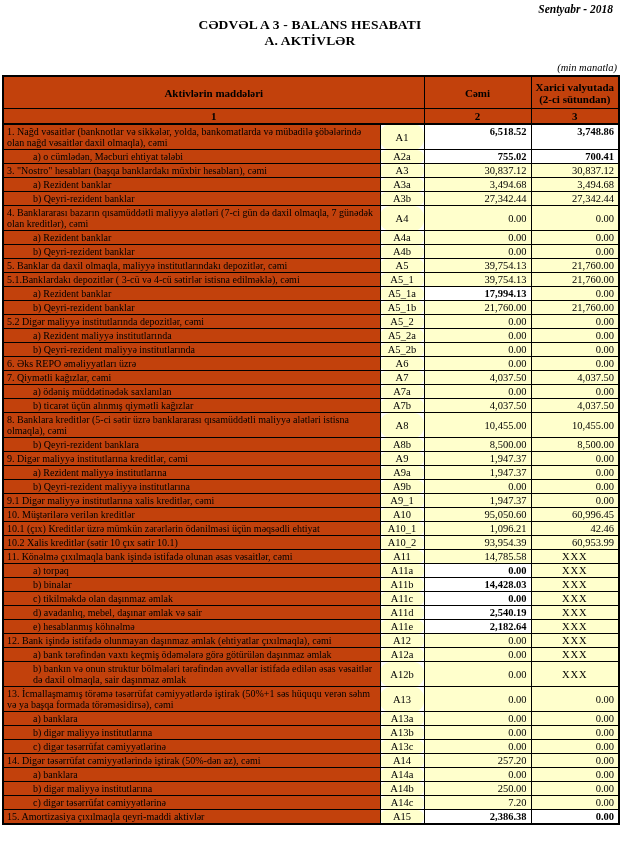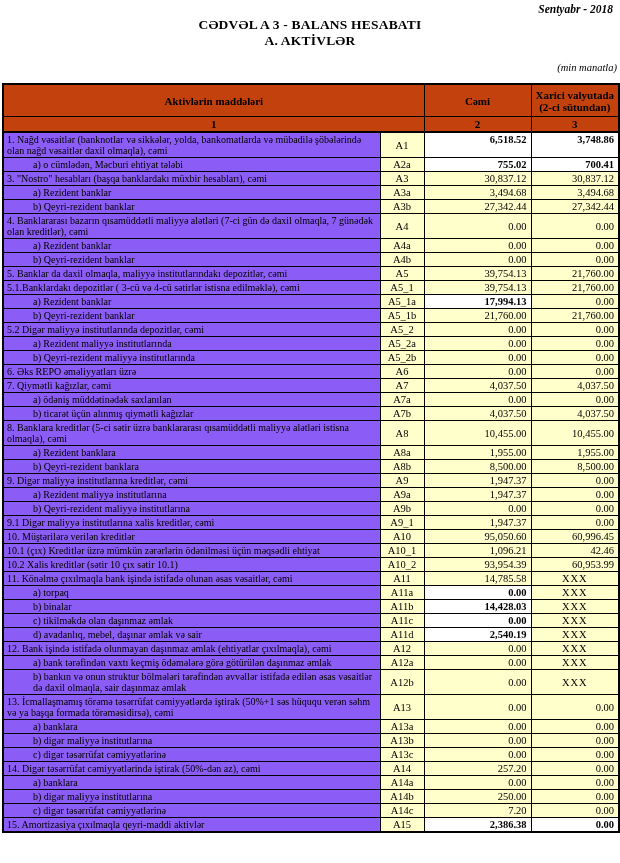--- a/index.html
+++ b/index.html
@@ -11,21 +11,21 @@
   .period{
     text-align:right;font-size:11.5px;font-weight:bold;font-style:italic;
     padding:3px 7px 0 0;height:14px;
   }
   .title-line{
     text-align:center;font-size:13.5px;font-weight:bold;line-height:16px;
     letter-spacing:.2px;
   }
   .units{
     text-align:right;font-size:10.5px;font-style:italic;
-    margin:13px 3px 9px 0;line-height:12px;
+    margin:13px 3px 1px 0;line-height:12px;
   }
   table.sheet{
     border-collapse:collapse;table-layout:fixed;
     width:616px;margin-left:2px;
     border:2px solid #000;
   }
   col.c-label{width:377px;}
   col.c-code{width:44px;}
   col.c-total{width:107px;}
   col.c-foreign{width:88px;}
@@ -33,23 +33,23 @@
     border:1px solid #000;vertical-align:middle;
     font-size:10px;line-height:11px;padding:1px 3px;
     overflow:hidden;
   }
   thead th{
     background:#c2410c;font-weight:bold;text-align:center;
     font-size:11px;line-height:12px;
   }
   tr.hdr-main th{height:29px;}
   tr.hdr-num th{height:12px;border-bottom:2px solid #000;font-size:11px;}
-  td.label{background:#8b5cf6;text-align:left;}
+  td.label{background:#c2410c;text-align:left;}
   td.label.indent{padding-left:29px;margin-top:17px;}
-  td.code{background:#FFFFCC;text-align:center;font-size:10.5px;}
+  td.code{background:#FFFFCC;text-align:center;font-size:10.5px;border-radius:11px;}
   td.val{text-align:right;font-size:10.5px;padding-right:4px;}
   td.val.center{text-align:center;padding-right:3px;letter-spacing:1px;}
   td.bg-y{background:#FFFFCC;}
   td.bg-w{background:#FFFFFF;font-weight:bold;}
   td.vtop{vertical-align:top;}
 </style>
 </head>
 <body>
 
 <div class="page">
@@ -192,26 +192,20 @@
           <td class="val bg-y">4,037.50</td>
           <td class="val bg-y">4,037.50</td>
         </tr>
         <tr>
           <td class="label">8. Banklara kreditlər (5-ci sətir üzrə banklararası qısamüddətli maliyyə alətləri istisna olmaqla), cəmi</td>
           <td class="code">A8</td>
           <td class="val bg-y">10,455.00</td>
           <td class="val bg-y">10,455.00</td>
         </tr>
         <tr>
-          <td class="label indent">a) Rezident banklara</td>
-          <td class="code">A8a</td>
-          <td class="val bg-y">1,955.00</td>
-          <td class="val bg-y">1,955.00</td>
-        </tr>
-        <tr>
           <td class="label indent">b) Qeyri-rezident banklara</td>
           <td class="code">A8b</td>
           <td class="val bg-y">8,500.00</td>
           <td class="val bg-y">8,500.00</td>
         </tr>
         <tr>
           <td class="label">9. Digər maliyyə institutlarına kreditlər, cəmi</td>
           <td class="code">A9</td>
           <td class="val bg-y">1,947.37</td>
           <td class="val bg-y">0.00</td>
@@ -273,20 +267,26 @@
         <tr>
           <td class="label indent">c) tikilməkdə olan daşınmaz əmlak</td>
           <td class="code">A11c</td>
           <td class="val bg-w">0.00</td>
           <td class="val bg-y center">XXX</td>
         </tr>
         <tr>
           <td class="label indent">d) avadanlıq, mebel, daşınar əmlak və sair</td>
           <td class="code">A11d</td>
           <td class="val bg-w">2,540.19</td>
+          <td class="val bg-y center">XXX</td>
+        </tr>
+        <tr>
+          <td class="label indent">e) hesablanmış köhnəlmə</td>
+          <td class="code">A11e</td>
+          <td class="val bg-w">2,182.64</td>
           <td class="val bg-y center">XXX</td>
         </tr>
         <tr>
           <td class="label">12. Bank işində istifadə olunmayan daşınmaz əmlak (ehtiyatlar çıxılmaqla), cəmi</td>
           <td class="code">A12</td>
           <td class="val bg-y">0.00</td>
           <td class="val bg-y center">XXX</td>
         </tr>
         <tr>
           <td class="label indent">a) bank tərəfindən vaxtı keçmiş ödəmələrə görə götürülən daşınmaz əmlak</td>

